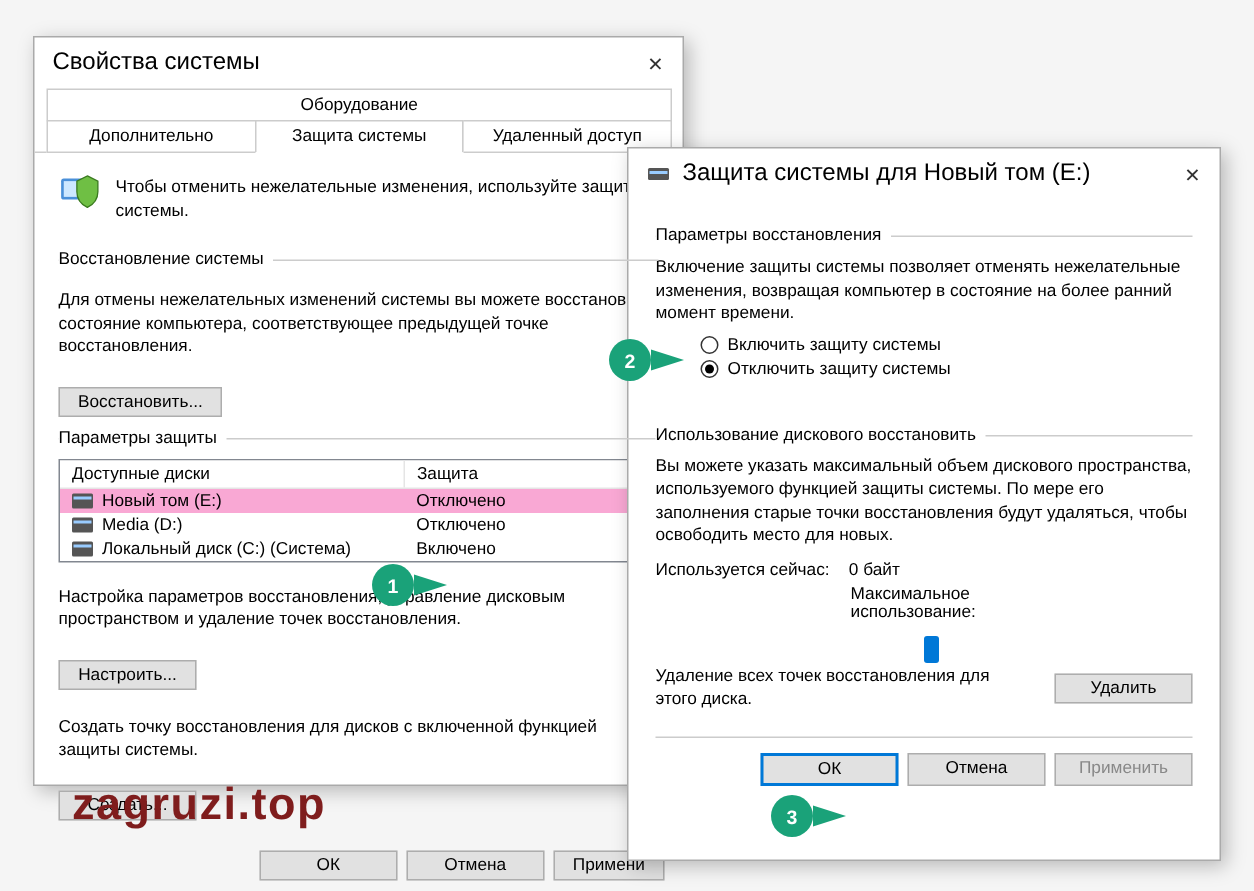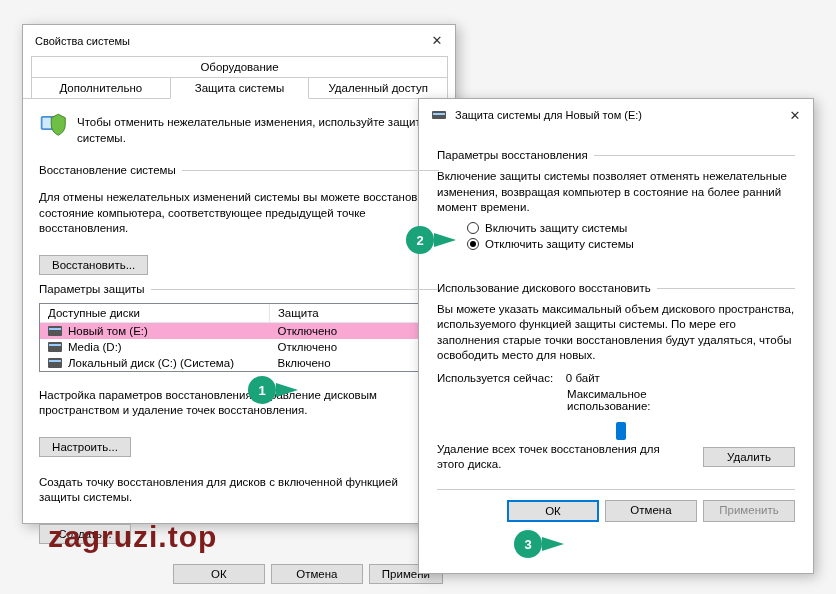--- a/index.html
+++ b/index.html
@@ -1,19 +1,19 @@
 <!DOCTYPE html>
 <html><head>
 <meta charset="utf-8">
 <style>
   * { box-sizing: border-box; margin: 0; padding: 0; }
   body { font-family: "Segoe UI", Tahoma, sans-serif; font-size: 11.5px; background: #f5f5f5; width: 836px; height: 594px; position: relative; overflow: hidden; color: #000; }
   .window { position: absolute; background: #fff; border: 1px solid #aaa; box-shadow: 3px 3px 12px rgba(0,0,0,0.25); }
   .titlebar { display: flex; justify-content: space-between; align-items: center; padding: 8px 8px 8px 12px; }
-  .titlebar .title { font-size: 11px; }
+  .titlebar .title { font-size: 16px; }
   .close-x { width: 20px; text-align: center; font-size: 13px; color: #333; cursor: default; }
   .tabs { display: flex; flex-wrap: wrap; padding: 0 8px; border-bottom: 1px solid #ccc; }
   .tab { padding: 4px 18px; border: 1px solid #ccc; background: #fff; margin-bottom: -1px; margin-right: -1px; font-size: 11.5px; }
   .tab.row1 { flex: 1; text-align: center; }
   .tab.row2 { flex: 1; text-align: center; }
   .tab.active { background: #fff; border-bottom: 1px solid #fff; position: relative; z-index: 2; }
   .tabrow { display: flex; width: 100%; }
   .body { padding: 10px 16px 12px 16px; }
   .info-row { display: flex; align-items: flex-start; gap: 10px; margin-bottom: 12px; }
   .shield-icon { width: 28px; height: 28px; flex-shrink: 0; }

